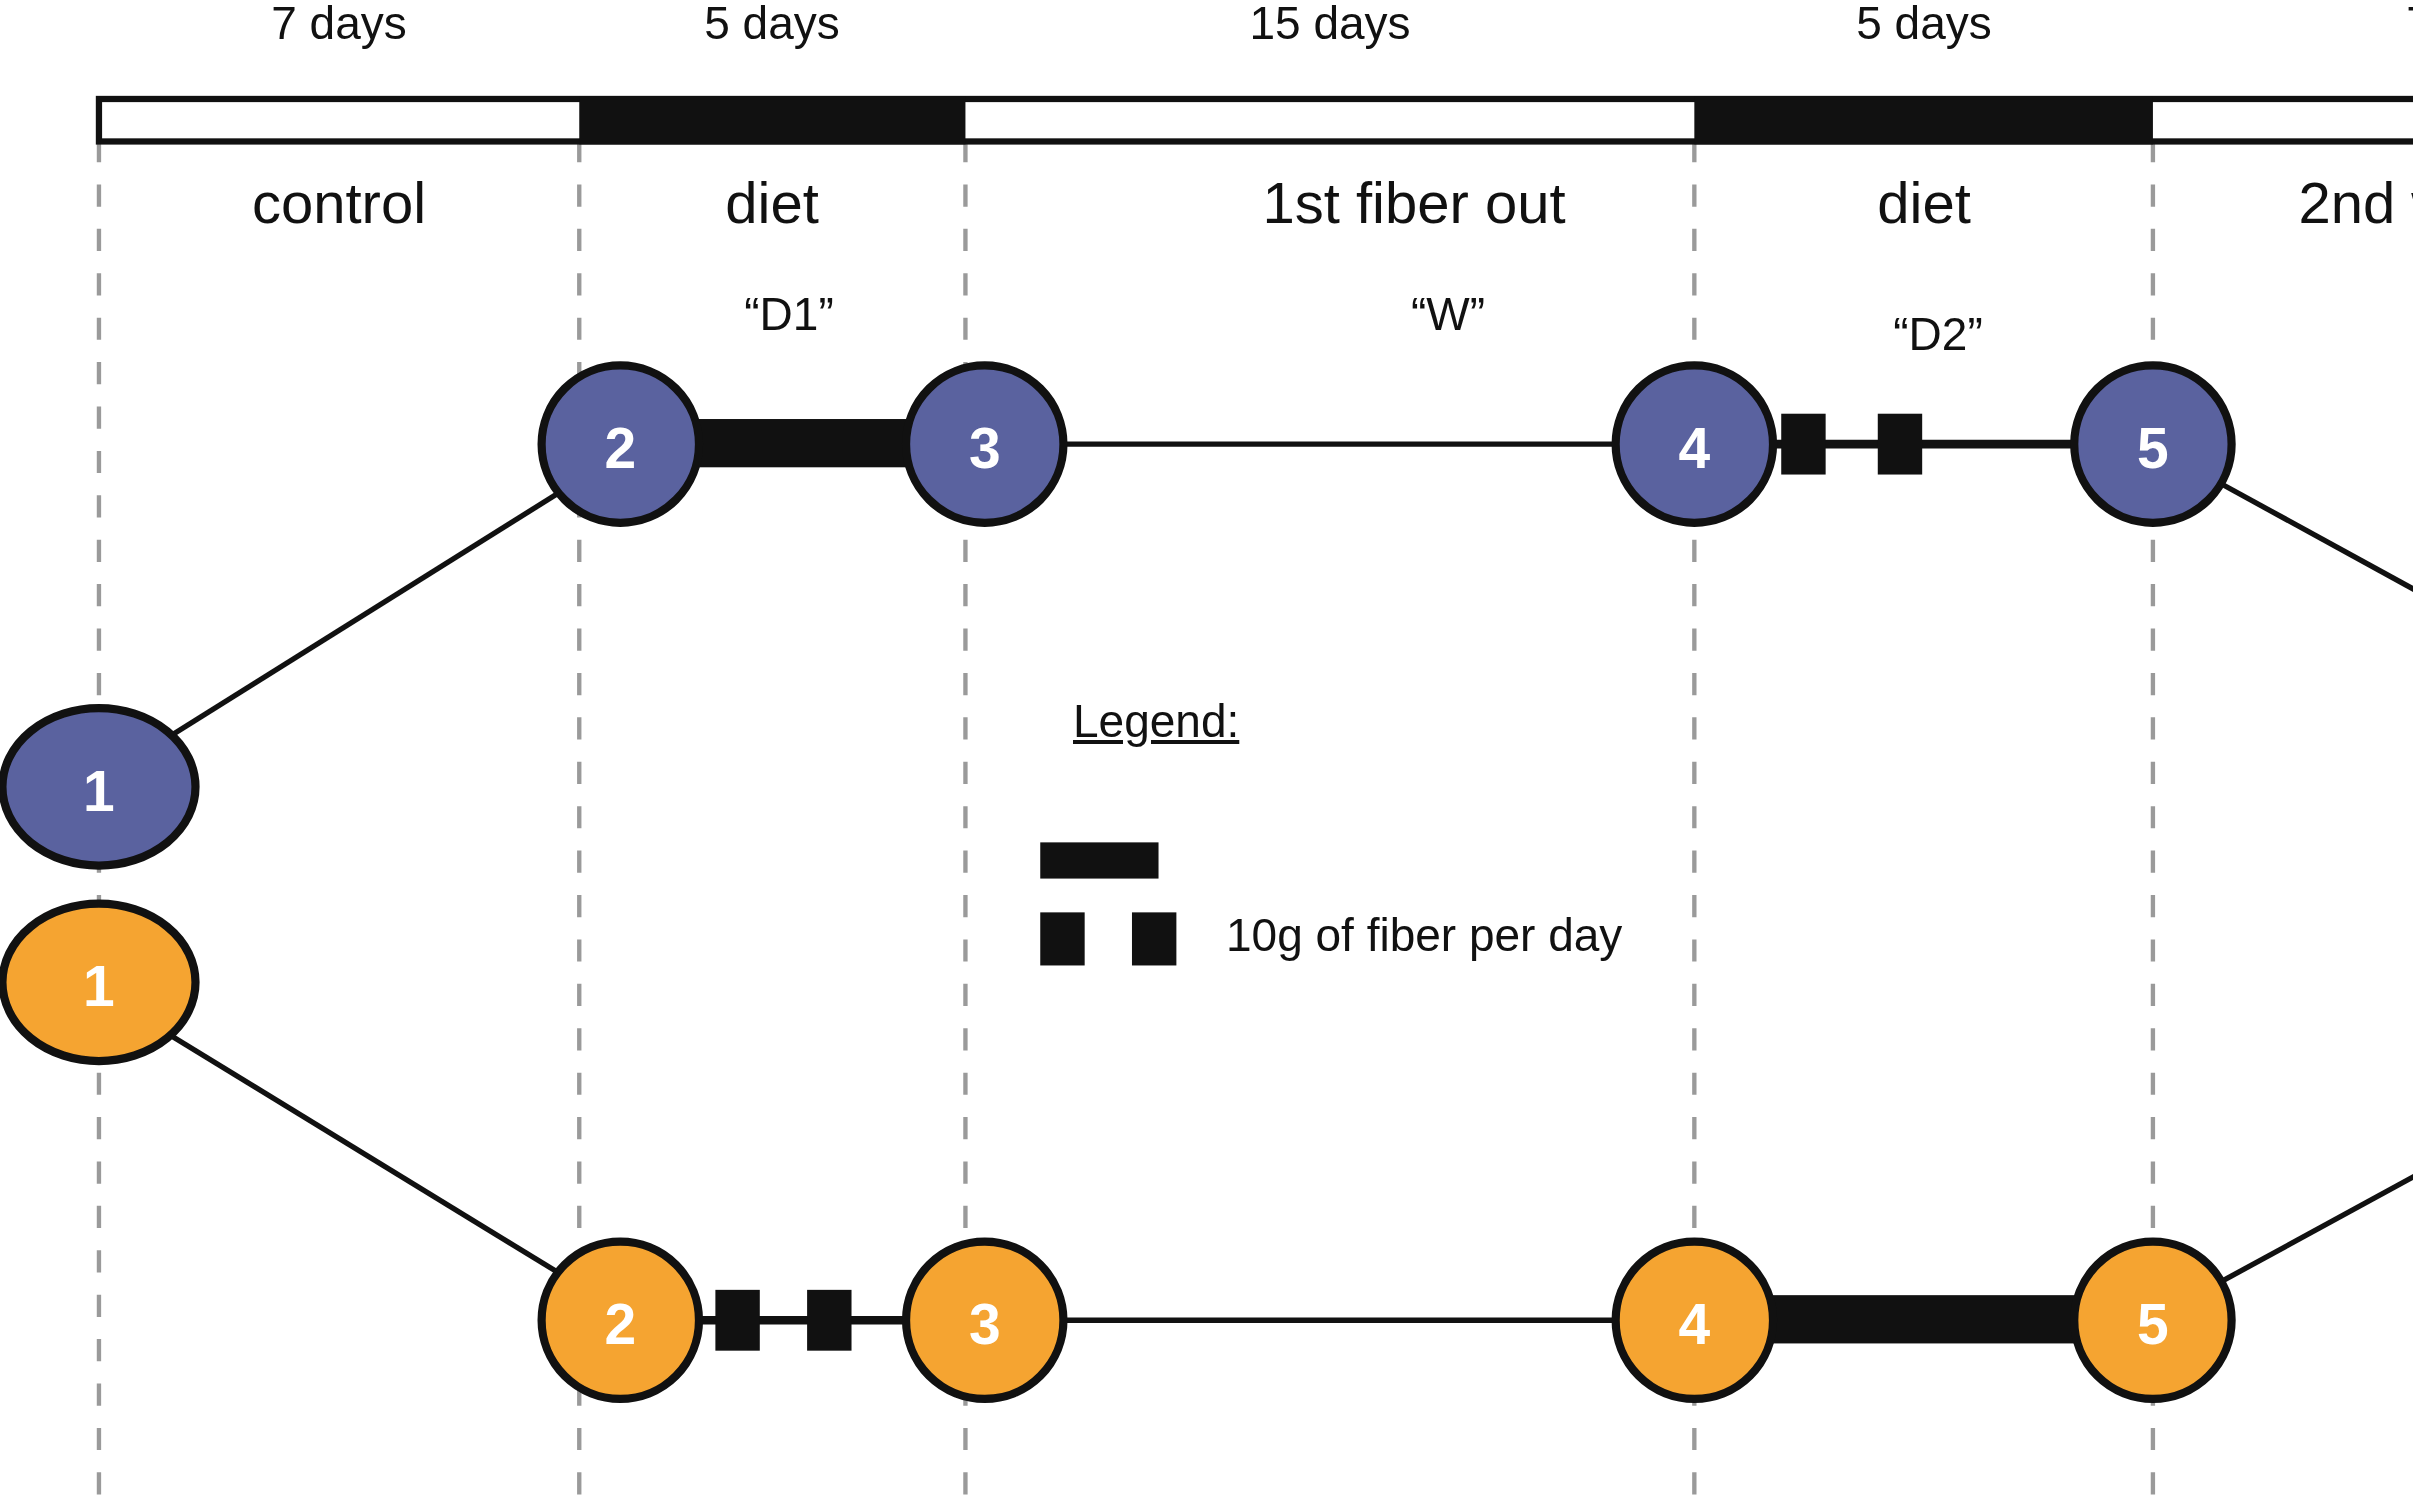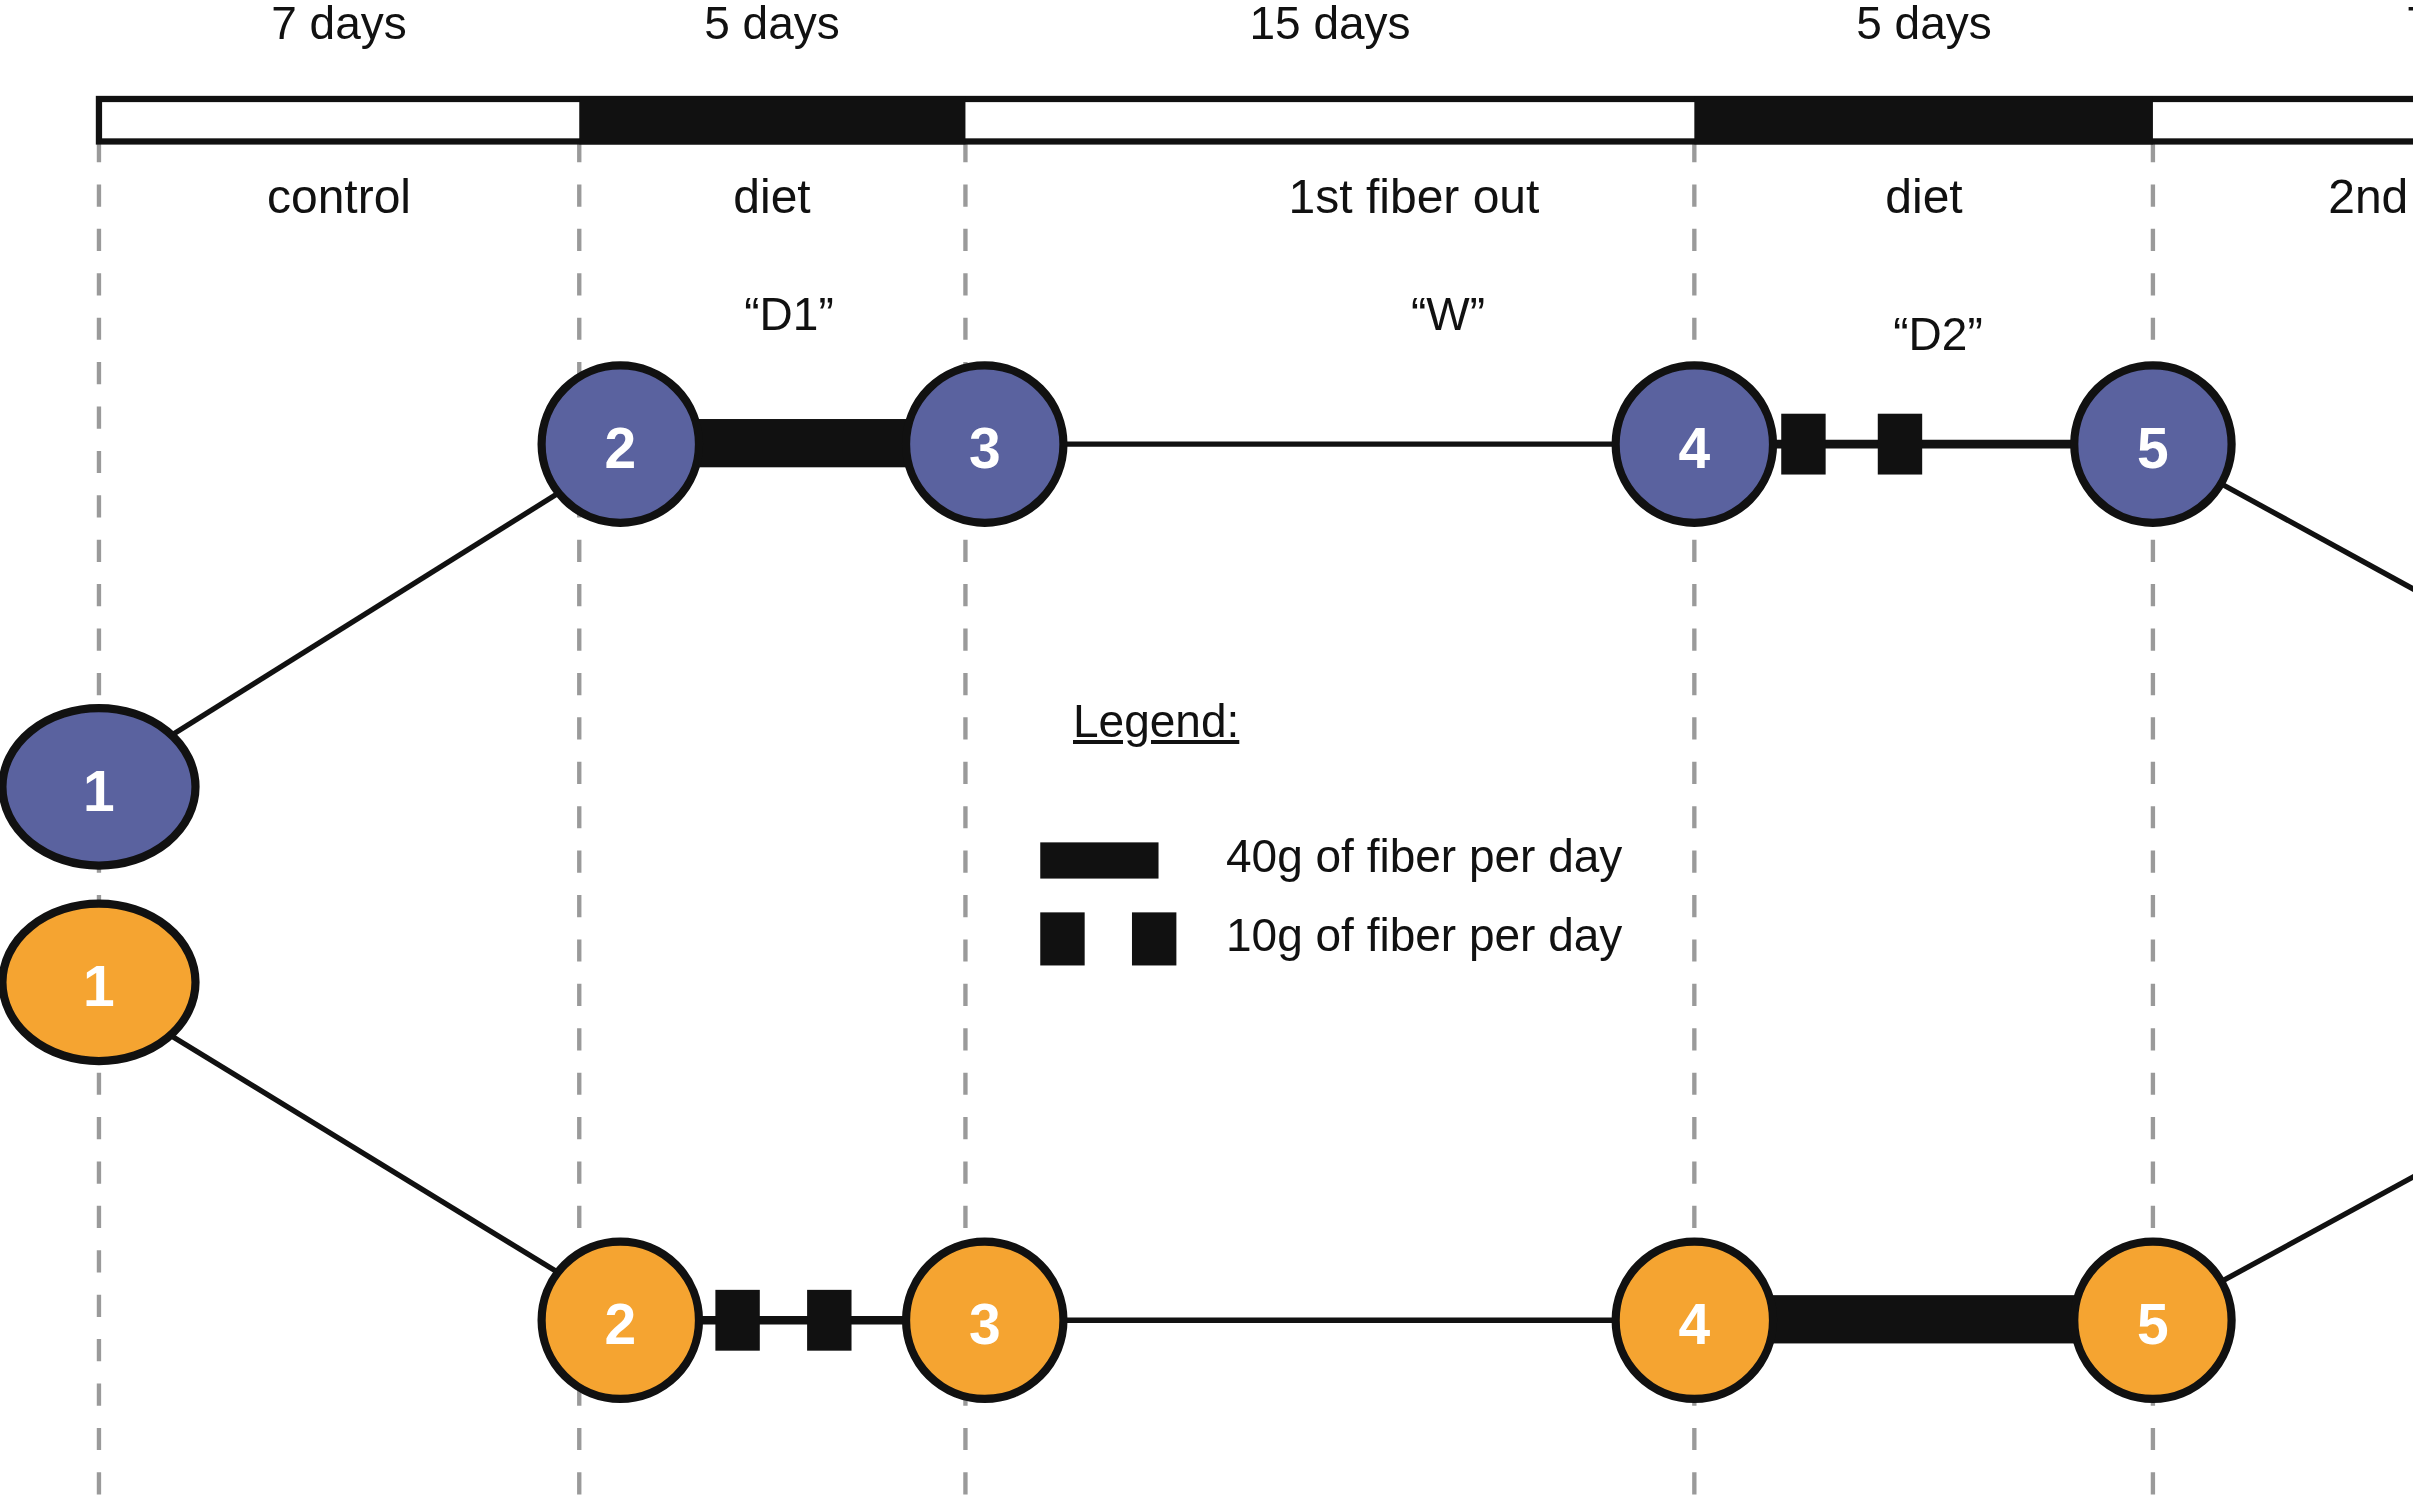--- a/index.html
+++ b/index.html
@@ -2,21 +2,21 @@
 <html style="font-size:7.7px"><head>
 <meta charset="utf-8">
 <title>Study Design Diagram</title>
 <style>
   html,body{margin:0;padding:0;background:#ffffff;}
   body{font-family:"Liberation Sans", sans-serif;}
   #stage{position:relative;width:2877px;height:1510px;background:#fff;overflow:hidden;}
   svg#canvas{position:absolute;left:0;top:0;width:2877px;height:1510px;}
   .lbl{position:absolute;white-space:nowrap;color:#111111;font-family:"Liberation Sans",sans-serif;}
   .days-lbl{font-size:46px;transform:translate(-50%,0);}
-  .period-lbl{font-size:48px;transform:translate(-50%,0);}
+  .period-lbl{font-size:58px;transform:translate(-50%,0);}
   .code-lbl{font-size:46px;transform:translate(-50%,0);}
   .legend-title{font-size:46px;text-decoration:underline;}
   .legend-text{font-size:46px;}
   .node-num{font-size:118px;font-weight:bold;fill:#ffffff;font-family:"Liberation Sans",sans-serif;
             text-anchor:middle;dominant-baseline:central;}
 </style>
 </head>
 <body>
 
 <div id="stage">
@@ -130,17 +130,16 @@
   <div class="lbl period-lbl" style="left:772px; top:169px;">diet</div>
   <div class="lbl period-lbl" style="left:1414px; top:169px;">1st fiber out</div>
   <div class="lbl period-lbl" style="left:1924px; top:169px;">diet</div>
   <div class="lbl period-lbl" style="left:2471px; top:169px;">2nd wash out</div>
 
   <div class="lbl code-lbl" style="left:789px; top:287px;">“D1”</div>
   <div class="lbl code-lbl" style="left:1448px; top:287px;">“W”</div>
   <div class="lbl code-lbl" style="left:1938px; top:287px;margin-top:20px;">“D2”</div>
 
   <div class="lbl legend-title" style="left:1073px; top:694px;">Legend:</div>
-  <div class="lbl legend-text" style="left:1226px; top:829px;">40g of fiber per day</div>
   <div class="lbl legend-text" style="left:1226px; top:908px;">10g of fiber per day</div>
 
 </div>
 
 
 </body></html>

